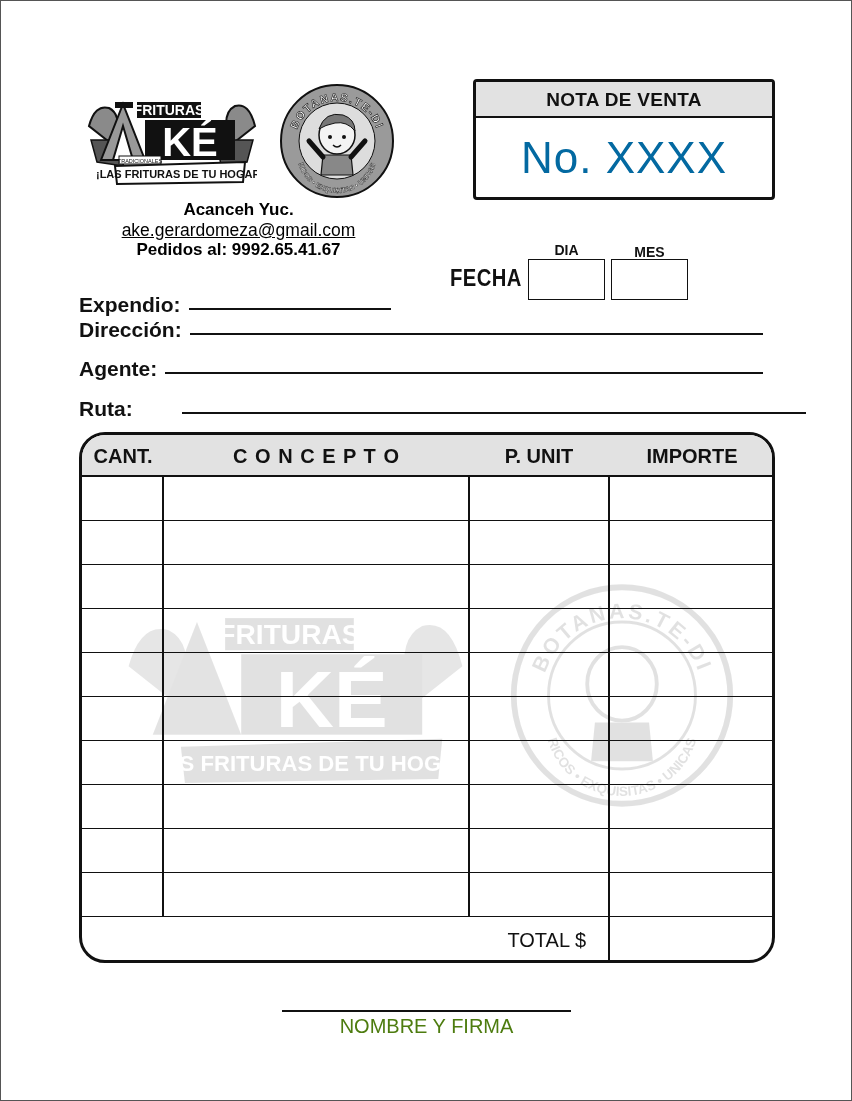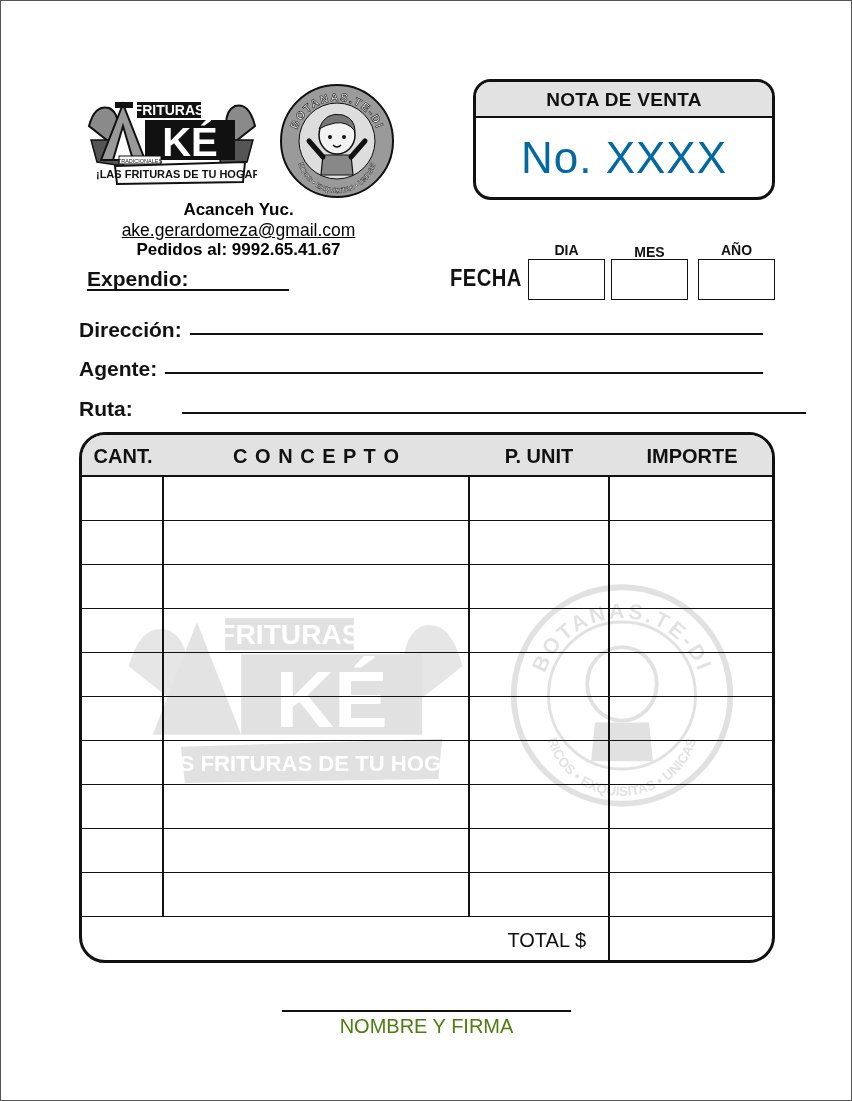--- a/index.html
+++ b/index.html
@@ -9,21 +9,21 @@
 
   
   .logo-ake { position: absolute; left: 86px; top: 95px; width: 170px; height: 92px; }
   .logo-botanas { position: absolute; left: 276px; top: 82px; width: 120px; height: 116px; }
 
   
   .contact { position: absolute; left: 80px; top: 199px; width: 315px; text-align: center; font-weight: bold; font-size: 17px; line-height: 20px; color: #000000; }
   .contact .email { font-weight: normal; font-size: 17.5px; text-decoration: underline; }
 
   
-  .nota { position: absolute; left: 472px; top: 78px; width: 302px; height: 121px; border: 3px solid #111; border-radius: 18px; overflow: hidden; background: #fff; }
+  .nota { position: absolute; left: 472px; top: 78px; width: 302px; height: 121px; border: 3px solid #111; border-radius: 4px; overflow: hidden; background: #fff; }
   .nota-head { height: 36px; background: #e2e2e2; border-bottom: 2px solid #111; text-align: center; font-weight: bold; font-size: 19px; line-height: 36px; letter-spacing: 0.3px; }
   .nota-num { text-align: center; font-size: 44px; color: #0369a1; line-height: 80px; letter-spacing: 1px; }
 
   
   .fecha-label { position: absolute; left: 449px; top: 264px; font-weight: bold; font-size: 23px; transform: scaleX(0.88); transform-origin: left; letter-spacing: 0.5px; }
   .date-col { position: absolute; top: 241px; width: 77px; text-align: center; }
   .date-col .lbl { font-weight: bold; font-size: 14px; height: 17px; line-height: 17px; }
   .date-col .box { width: 77px; height: 41px; border: 1.5px solid #111; background: #fff; margin-top: 0; }
 
   
@@ -100,26 +100,22 @@
 
   <div class="fecha-label">FECHA</div>
   <div class="date-col" style="left:527px;">
     <div class="lbl">DIA</div>
     <div class="box"></div>
   </div>
   <div class="date-col" style="left:588px;margin-left:22px;">
     <div class="lbl" style="margin-top:2px;height:15px;">MES</div>
     <div class="box"></div>
   </div>
-  <div class="date-col" style="left:697px;">
-    <div class="lbl">AÑO</div>
-    <div class="box"></div>
-  </div>
 
-  <div class="field" style="left:78px; top:266px;flex-direction:column;">
+  <div class="field" style="left:78px; top:292px;">
     <span>Expendio:</span>
     <span class="line" style="width:202px;"></span>
   </div>
   <div class="field" style="left:78px; top:317px;">
     <span>Dirección:</span>
     <span class="line" style="width:573px;"></span>
   </div>
   <div class="field" style="left:78px; top:356px;">
     <span>Agente:</span>
     <span class="line" style="width:598px;"></span>

